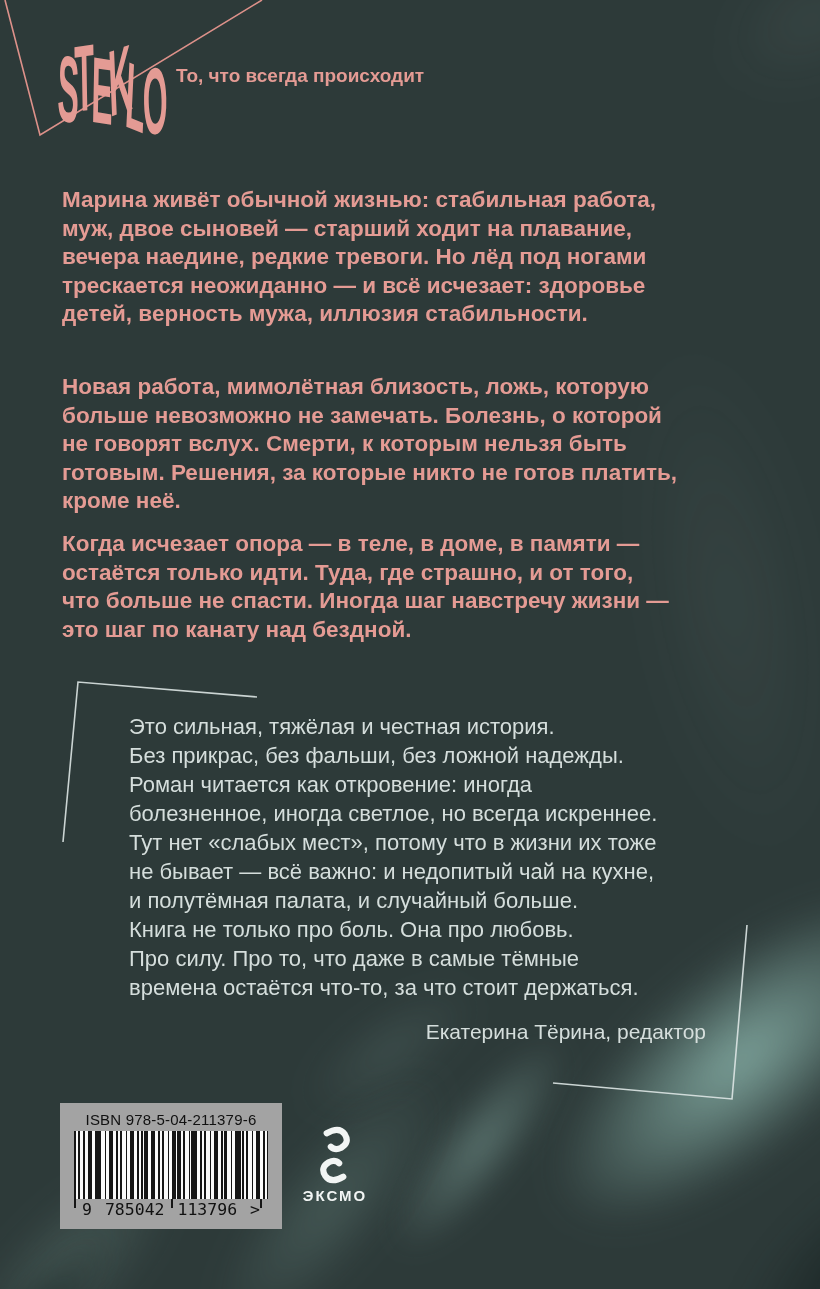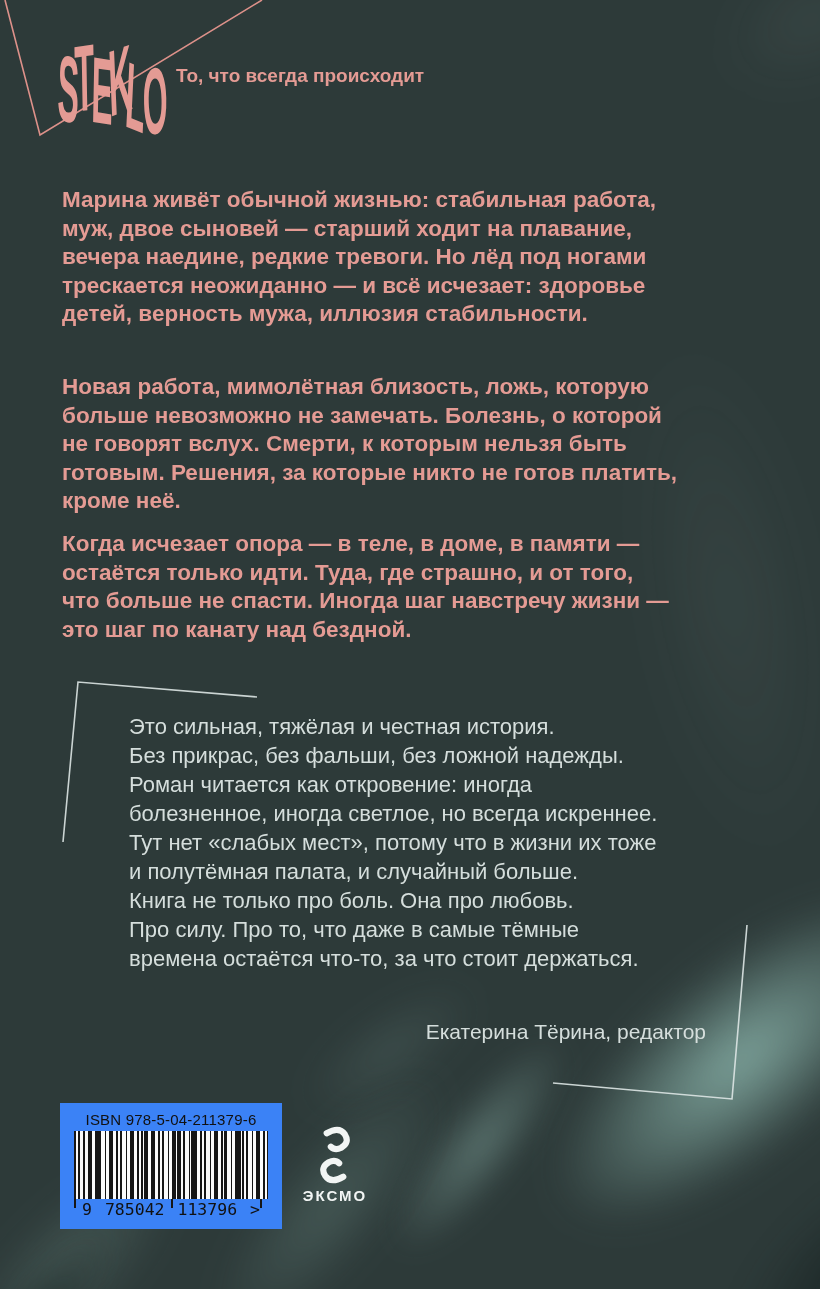--- a/index.html
+++ b/index.html
@@ -79,21 +79,21 @@
     font-size:22.5px;font-weight:700;line-height:28.5px;white-space:nowrap;}
   .p1{top:186px;} .p2{top:373px;} .p3{top:530px;}
   
   .quote{position:absolute;left:105px;top:712px;z-index:3;color:#d5dedc;
     font-size:22px;font-weight:400;line-height:29px;white-space:nowrap;margin-left:24px;}
   .attribution{position:absolute;right:114px;top:1020px;z-index:3;color:#d5dedc;
     font-size:21px;font-weight:400;}
   
   .isbn-box{
     position:absolute;left:60px;top:1103px;width:222px;height:126px;z-index:4;
-    background:#3b82f6;color:#111;text-align:center;
+    background:#a3a3a3;color:#111;text-align:center;
   }
   .isbn-label{font-size:15px;line-height:16px;margin-top:9px;letter-spacing:.2px;color:#111;}
   .bars{
     position:relative;margin:3px auto 0;width:194px;height:68px;
     background:
       repeating-linear-gradient(90deg, transparent 0 9px, #161616 9px 11px, transparent 11px 23px, #161616 23px 26px, transparent 26px 47px),
       repeating-linear-gradient(90deg, #161616 0 2px, #fbfbfb 2px 4px, #161616 4px 6px, #fbfbfb 6px 10px, #161616 10px 11px, #fbfbfb 11px 14px, #161616 14px 18px, #fbfbfb 18px 21px);
   }
   .guard{position:absolute;top:100%;width:2px;height:9px;background:#161616;}
   .g1{left:0;} .g2{left:50%;} .g3{right:6px;}
@@ -152,20 +152,21 @@
     <div>что больше не спасти. Иногда шаг навстречу жизни —</div>
     <div>это шаг по канату над бездной.</div>
   </div>
 
   <div class="quote">
     <div>Это сильная, тяжёлая и честная история.</div>
     <div>Без прикрас, без фальши, без ложной надежды.</div>
     <div>Роман читается как откровение: иногда</div>
     <div>болезненное, иногда светлое, но всегда искреннее.</div>
     <div>Тут нет «слабых мест», потому что в жизни их тоже</div>
+    <div>не бывает — всё важно: и недопитый чай на кухне,</div>
     <div>и полутёмная палата, и случайный больше.</div>
     <div>Книга не только про боль. Она про любовь.</div>
     <div>Про силу. Про то, что даже в самые тёмные</div>
     <div>времена остаётся что-то, за что стоит держаться.</div>
   </div>
   <div class="attribution">Екатерина Тёрина, редактор</div>
 
   <div class="isbn-box">
     <div class="isbn-label">ISBN 978-5-04-211379-6</div>
     <div class="bars">

